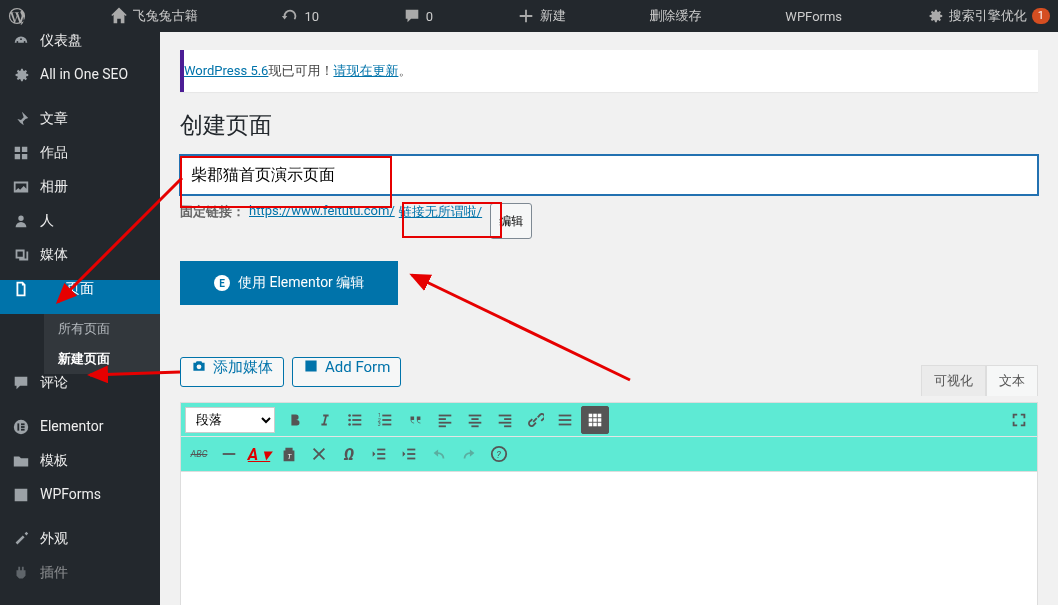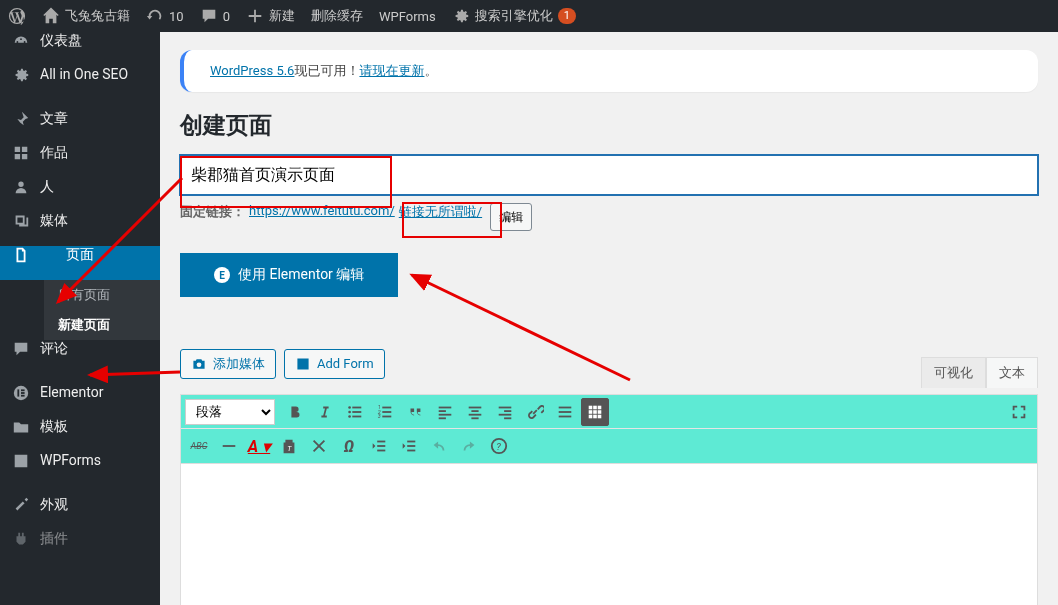--- a/index.html
+++ b/index.html
@@ -1,49 +1,49 @@
 <!DOCTYPE html>
 <html><head>
 <meta charset="utf-8">
 <style>
   * { box-sizing: border-box; margin: 0; padding: 0; font-family: -apple-system, "Segoe UI", Roboto, Arial, sans-serif; }
   body { width: 1058px; height: 605px; overflow: hidden; background: #f1f1f1; position: relative; }
 
   
-  .adminbar { position: absolute; top:0; left:0; right:0; height: 32px; background:#23282d; color:#eee; display:flex; align-items:center; font-size:13px; z-index:50; }
+  .adminbar { position: absolute; top:0; left:0; right:0; height: 32px; background:#23282d; color:#eee; display:flex; align-items:center; font-size:13px; z-index:50;justify-content:space-between; }
   .adminbar .ab-item { display:flex; align-items:center; padding:0 8px; height:32px; color:#ccc; cursor:pointer; gap:5px; }
   .adminbar svg { width:18px; height:18px; fill:#aaa; }
   .badge { background:#d54e21; color:#fff; border-radius:10px; font-size:11px; padding:0 6px; line-height:16px; height:16px; display:inline-flex; align-items:center; }
 
   
   .sidebar { position:absolute; top:32px; left:0; bottom:0; width:160px; background:#23282d; color:#eee; font-size:14px; overflow:hidden; }
   .menu-item { display:flex; height:34px; padding:0 12px; color:#eee; gap:10px; cursor:pointer; }
   .menu-item.active { background:#0073aa; color:#fff; position:relative;gap:36px; }
   .menu-item.active::after { content:''; position:absolute; right:-8px; top:50%; margin-top:-8px; border:8px solid transparent; border-right-color:#f1f1f1; }
   .menu-item svg { width:18px; height:18px; fill:#9ca2a7; flex-shrink:0; }
   .menu-item.active svg { fill:#fff; }
   .sub-item { display:flex; align-items:center; height:30px; padding-left:14px; background:#32373c; color:#b4b9be; font-size:13px; cursor:pointer;margin-left:44px; }
   .sub-item.current { color:#fff; font-weight:700; }
 
   
   .content { position:absolute; top:32px; left:160px; right:0; bottom:0; padding:18px 20px 0 20px; overflow:hidden; }
-  .notice { background:#fff; border-left:4px solid #3b82f6; box-shadow:0 1px 1px rgba(0,0,0,0.04); padding:12px 26px; margin-bottom:18px; font-size:13px; color:#444;border-radius:12px; }
+  .notice { background:#fff; border-left:4px solid #4c1d95; box-shadow:0 1px 1px rgba(0,0,0,0.04); padding:12px 0; margin-bottom:18px; font-size:13px; color:#444; }
   .notice a { color:#0073aa; text-decoration:underline; cursor:pointer; }
-  h1.page-title { font-size:23px; font-weight:700; color:#23282d; margin-bottom:14px; }
+  h1.page-title { font-size:23px; font-weight:400; color:#23282d; margin-bottom:14px; }
 
   .title-input { width:100%; height:40px; border:1px solid #7e8993; background:#fff; font-size:16px; padding:18px 10px; outline:2px solid #2271b1; outline-offset:-1px; }
   .permalink { font-size:13px; color:#666; margin-top:8px; display:flex; align-items:flex-start; gap:4px; }
   .permalink a { color:#0073aa; text-decoration:underline; cursor:pointer; }
-  .permalink .btn-edit { border:1px solid #7e8993; background:#f6f7f7; padding:0 8px; height:28px; font-size:12px; cursor:pointer; margin-left:4px; border-radius:3px; }
+  .permalink .btn-edit { border:1px solid #7e8993; background:#f6f7f7; padding:0 8px; height:36px; font-size:12px; cursor:pointer; margin-left:4px; border-radius:3px; }
 
   .elementor-btn { margin-top:22px; background:#0073aa; color:#fff; border:none; height:44px; padding:0 34px; font-size:14px; display:inline-flex; align-items:center; gap:8px; cursor:pointer; }
   .elementor-btn .e-icon { width:16px; height:16px; border-radius:50%; background:#fff; color:#0073aa; font-size:10px; font-weight:700; display:inline-flex; align-items:center; justify-content:center; }
 
   .media-row { margin-top:42px; display:flex; gap:8px; align-items:center; }
-  .wp-btn { border:1px solid #0073aa; color:#0073aa; background:#f6f7f7; height:30px; padding:0 10px; font-size:13px; display:inline-flex; align-items:center; gap:6px; cursor:pointer; border-radius:3px; }
+  .wp-btn { border:1px solid #0073aa; color:#0073aa; background:#f6f7f7; height:30px; padding:0 10px; font-size:15px; display:inline-flex; align-items:flex-start; gap:6px; cursor:pointer; border-radius:3px; }
   .tabs-right { margin-left:auto; display:flex;margin-top:18px; }
   .etab { border:1px solid #ddd; border-bottom:none; background:#f6f7f7; padding:6px 12px; font-size:13px; color:#555; cursor:pointer; }
   .etab.active { background:#ebebeb; }
 
   .toolbar { border:1px solid #ddd; background:#5eead4; margin-top:6px; }
   .toolbar-row { display:flex; align-items:center; height:34px; padding:0 4px; border-bottom:1px solid #e5e5e5; gap:2px; }
   .toolbar-row:last-child { border-bottom:none; }
   .format-select { height:26px; border:1px solid #ccc; background:#fff; font-size:13px; padding:0 6px; width:90px; margin-right:4px; }
   .tbtn { width:28px; height:28px; display:inline-flex; align-items:center; justify-content:center; cursor:pointer; border:1px solid transparent; color:#555; border-radius:2px;font-style:italic; }
   .tbtn svg { width:18px; height:18px; fill:#555; }
@@ -122,20 +122,26 @@
     <svg viewBox="0 0 20 20">
         <path d="M11 2l7 7-3 1-3 3 1 4-4-3-5 5 5-5-3-4 4 1 3-3z"></path>
       </svg>
     <span>文章</span>
   </div>
   <div class="menu-item">
     <svg viewBox="0 0 20 20">
         <path d="M3 3h6v6H3zM11 3h6v6h-6zM3 11h6v6H3zM11 11h6v6h-6z"></path>
       </svg>
     <span>作品</span>
+  </div>
+  <div class="menu-item">
+    <svg viewBox="0 0 20 20">
+        <path d="M2 4h16v12H2zM4 6v8l3-3 2 2 4-4 3 3V6z"></path>
+      </svg>
+    <span>相册</span>
   </div>
   <div class="menu-item">
     <svg viewBox="0 0 20 20">
         <path d="M10 10a3 3 0 100-6 3 3 0 000 6zm-6 7a6 6 0 0112 0z"></path>
       </svg>
     <span>人</span>
   </div>
   <div class="menu-item">
     <svg viewBox="0 0 20 20">
         <path d="M4 4h10v10H4zM6 6v6h6V6zM16 6h2v10H8v-2h8z"></path>

